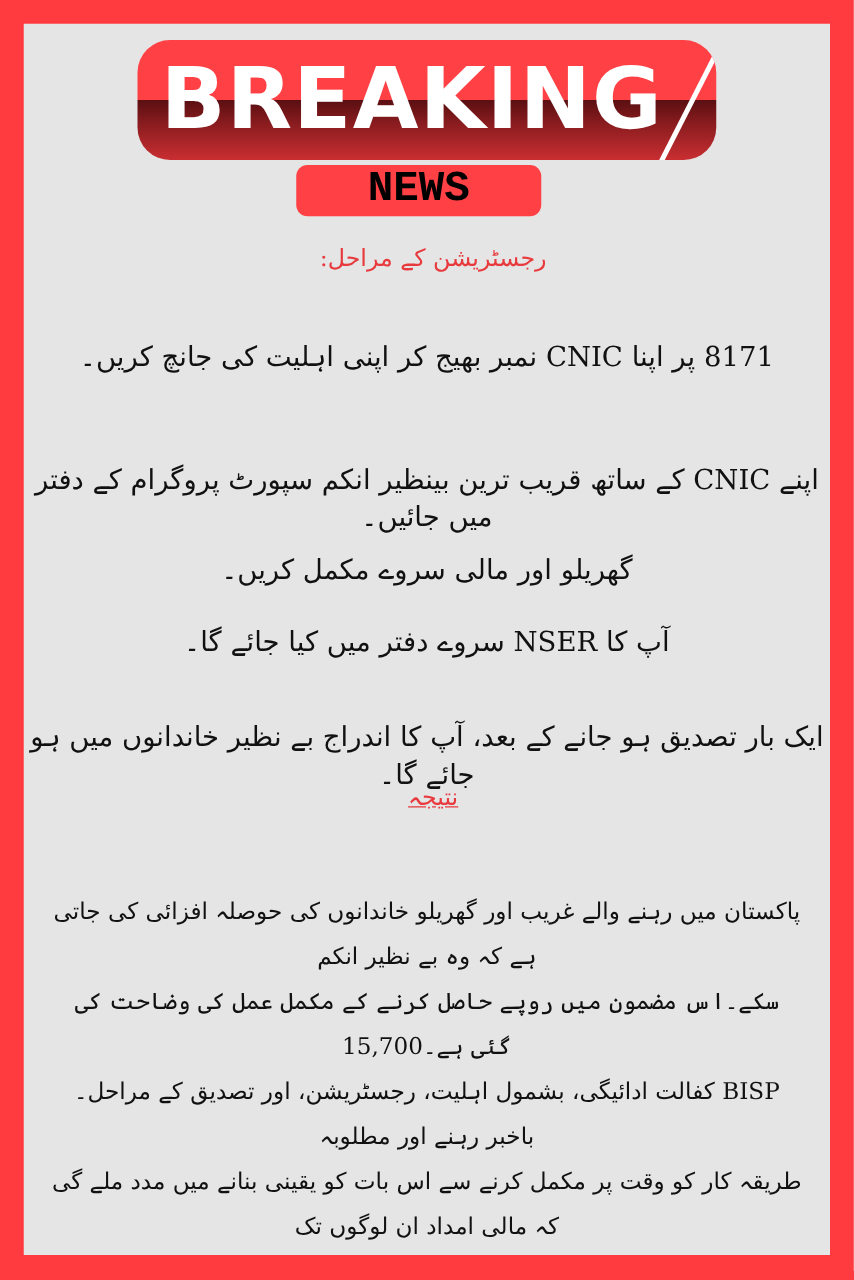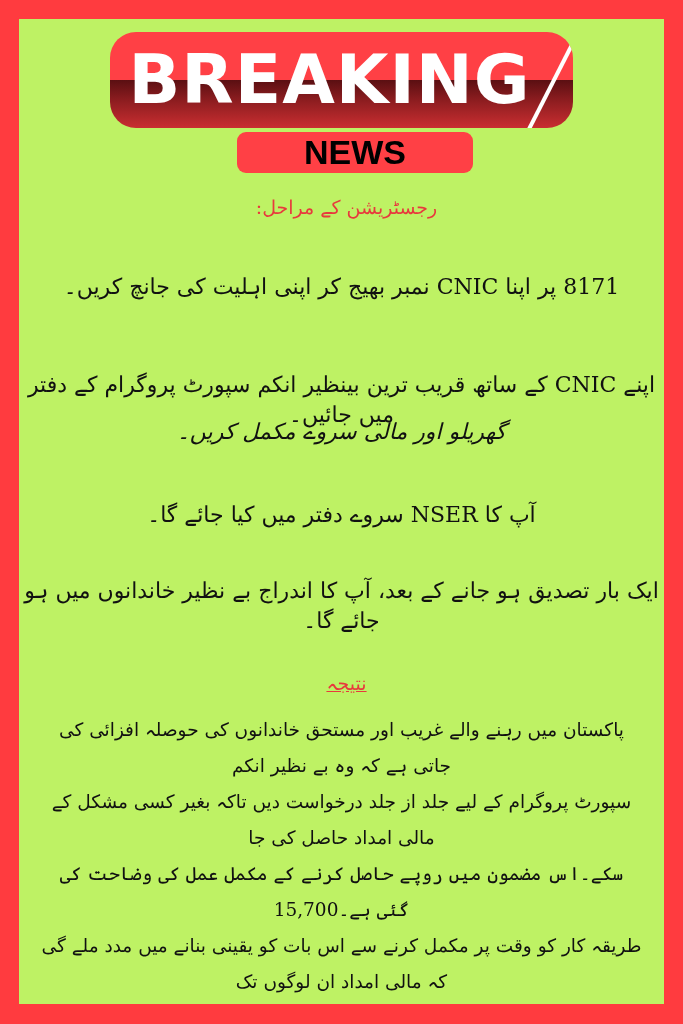--- a/index.html
+++ b/index.html
@@ -6,21 +6,21 @@
   html, body { width: 683px; height: 1024px; overflow: hidden; }
   body {
     background: #FF3B3F;
     font-family: "DejaVu Serif", serif;
     position: relative;
   }
   .card {
     position: absolute;
     left: 19px; top: 19px;
     width: 645px; height: 985px;
-    background: #bef264;
+    background: #e5e5e5;
   }
   .banner {
     position: absolute;
     left: 91px; top: 13px;
     width: 463px; height: 96px;
     border-radius: 26px;
     overflow: hidden;
     background: linear-gradient(to bottom, #FF4045 0%, #FF4045 50%, #5a0f12 50%, #8a1c1f 70%, #c92e31 100%);
   }
   .banner-text {
@@ -39,25 +39,25 @@
     position: absolute;
     right: 18px; top: -10px;
     width: 4px; height: 120px;
     background: #ffffff;
     transform: rotate(27deg);
     transform-origin: center;
   }
   .news-pill {
     position: absolute;
     left: 218px; top: 113px;
-    width: 236px; height: 41px;
+    width: 196px; height: 41px;
     border-radius: 9px;
     background: #FF4045;
     text-align: center;
-    font-family: Liberation Sans, sans-serif;
+    font-family: Liberation Mono, monospace;
     font-weight: bold;
     font-size: 34px;
     line-height: 41px;
     color: #000000;
   }
   .content {
     position: absolute;
     left: 0; top: 0; width: 645px;
     direction: rtl;
   }
@@ -99,27 +99,27 @@
     <div class="banner-text">BREAKING</div>
     <div class="banner-slash"></div>
   </div>
   <div class="news-pill">NEWS</div>
 
   <div class="content">
     <div class="section-heading" style="top:174px;">رجسٹریشن کے مراحل:</div>
 
     <div class="step" style="top:253px;">8171 پر اپنا CNIC نمبر بھیج کر اپنی اہلیت کی جانچ کریں۔</div>
     <div class="step" style="top:327px;margin-top:24px;">اپنے CNIC کے ساتھ قریب ترین بینظیر انکم سپورٹ پروگرام کے دفتر میں جائیں۔</div>
-    <div class="step" style="top:398px;font-style:italic;">گھریلو اور مالی سروے مکمل کریں۔</div>
+    <div class="step" style="top:423px;">گھریلو اور مالی سروے مکمل کریں۔</div>
     <div class="step" style="top:481px;">آپ کا NSER سروے دفتر میں کیا جائے گا۔</div>
     <div class="step" style="top:557px;">ایک بار تصدیق ہو جانے کے بعد، آپ کا اندراج بے نظیر خاندانوں میں ہو جائے گا۔</div>
 
-    <div class="section-heading" style="top:650px;text-decoration:underline;">نتیجہ</div>
+    <div class="section-heading" style="top:605px;text-decoration:underline;">نتیجہ</div>
 
     <div class="para">
-      <span>پاکستان میں رہنے والے غریب اور مستحق خاندانوں کی حوصلہ افزائی کی جاتی ہے کہ وہ بے نظیر انکم</span>
-      <span>سپورٹ پروگرام کے لیے جلد از جلد درخواست دیں تاکہ بغیر کسی مشکل کے مالی امداد حاصل کی جا</span>
+      <span>پاکستان میں رہنے والے غریب اور گھریلو خاندانوں کی حوصلہ افزائی کی جاتی ہے کہ وہ بے نظیر انکم</span>
       <span>سکے۔اس مضمون میں روپے حاصل کرنے کے مکمل عمل کی وضاحت کی گئی ہے۔15,700</span>
+      <span>BISP کفالت ادائیگی، بشمول اہلیت، رجسٹریشن، اور تصدیق کے مراحل۔ باخبر رہنے اور مطلوبہ</span>
       <span>طریقہ کار کو وقت پر مکمل کرنے سے اس بات کو یقینی بنانے میں مدد ملے گی کہ مالی امداد ان لوگوں تک</span>
 
     </div>
   </div>
 </div>
 
 </body></html>

